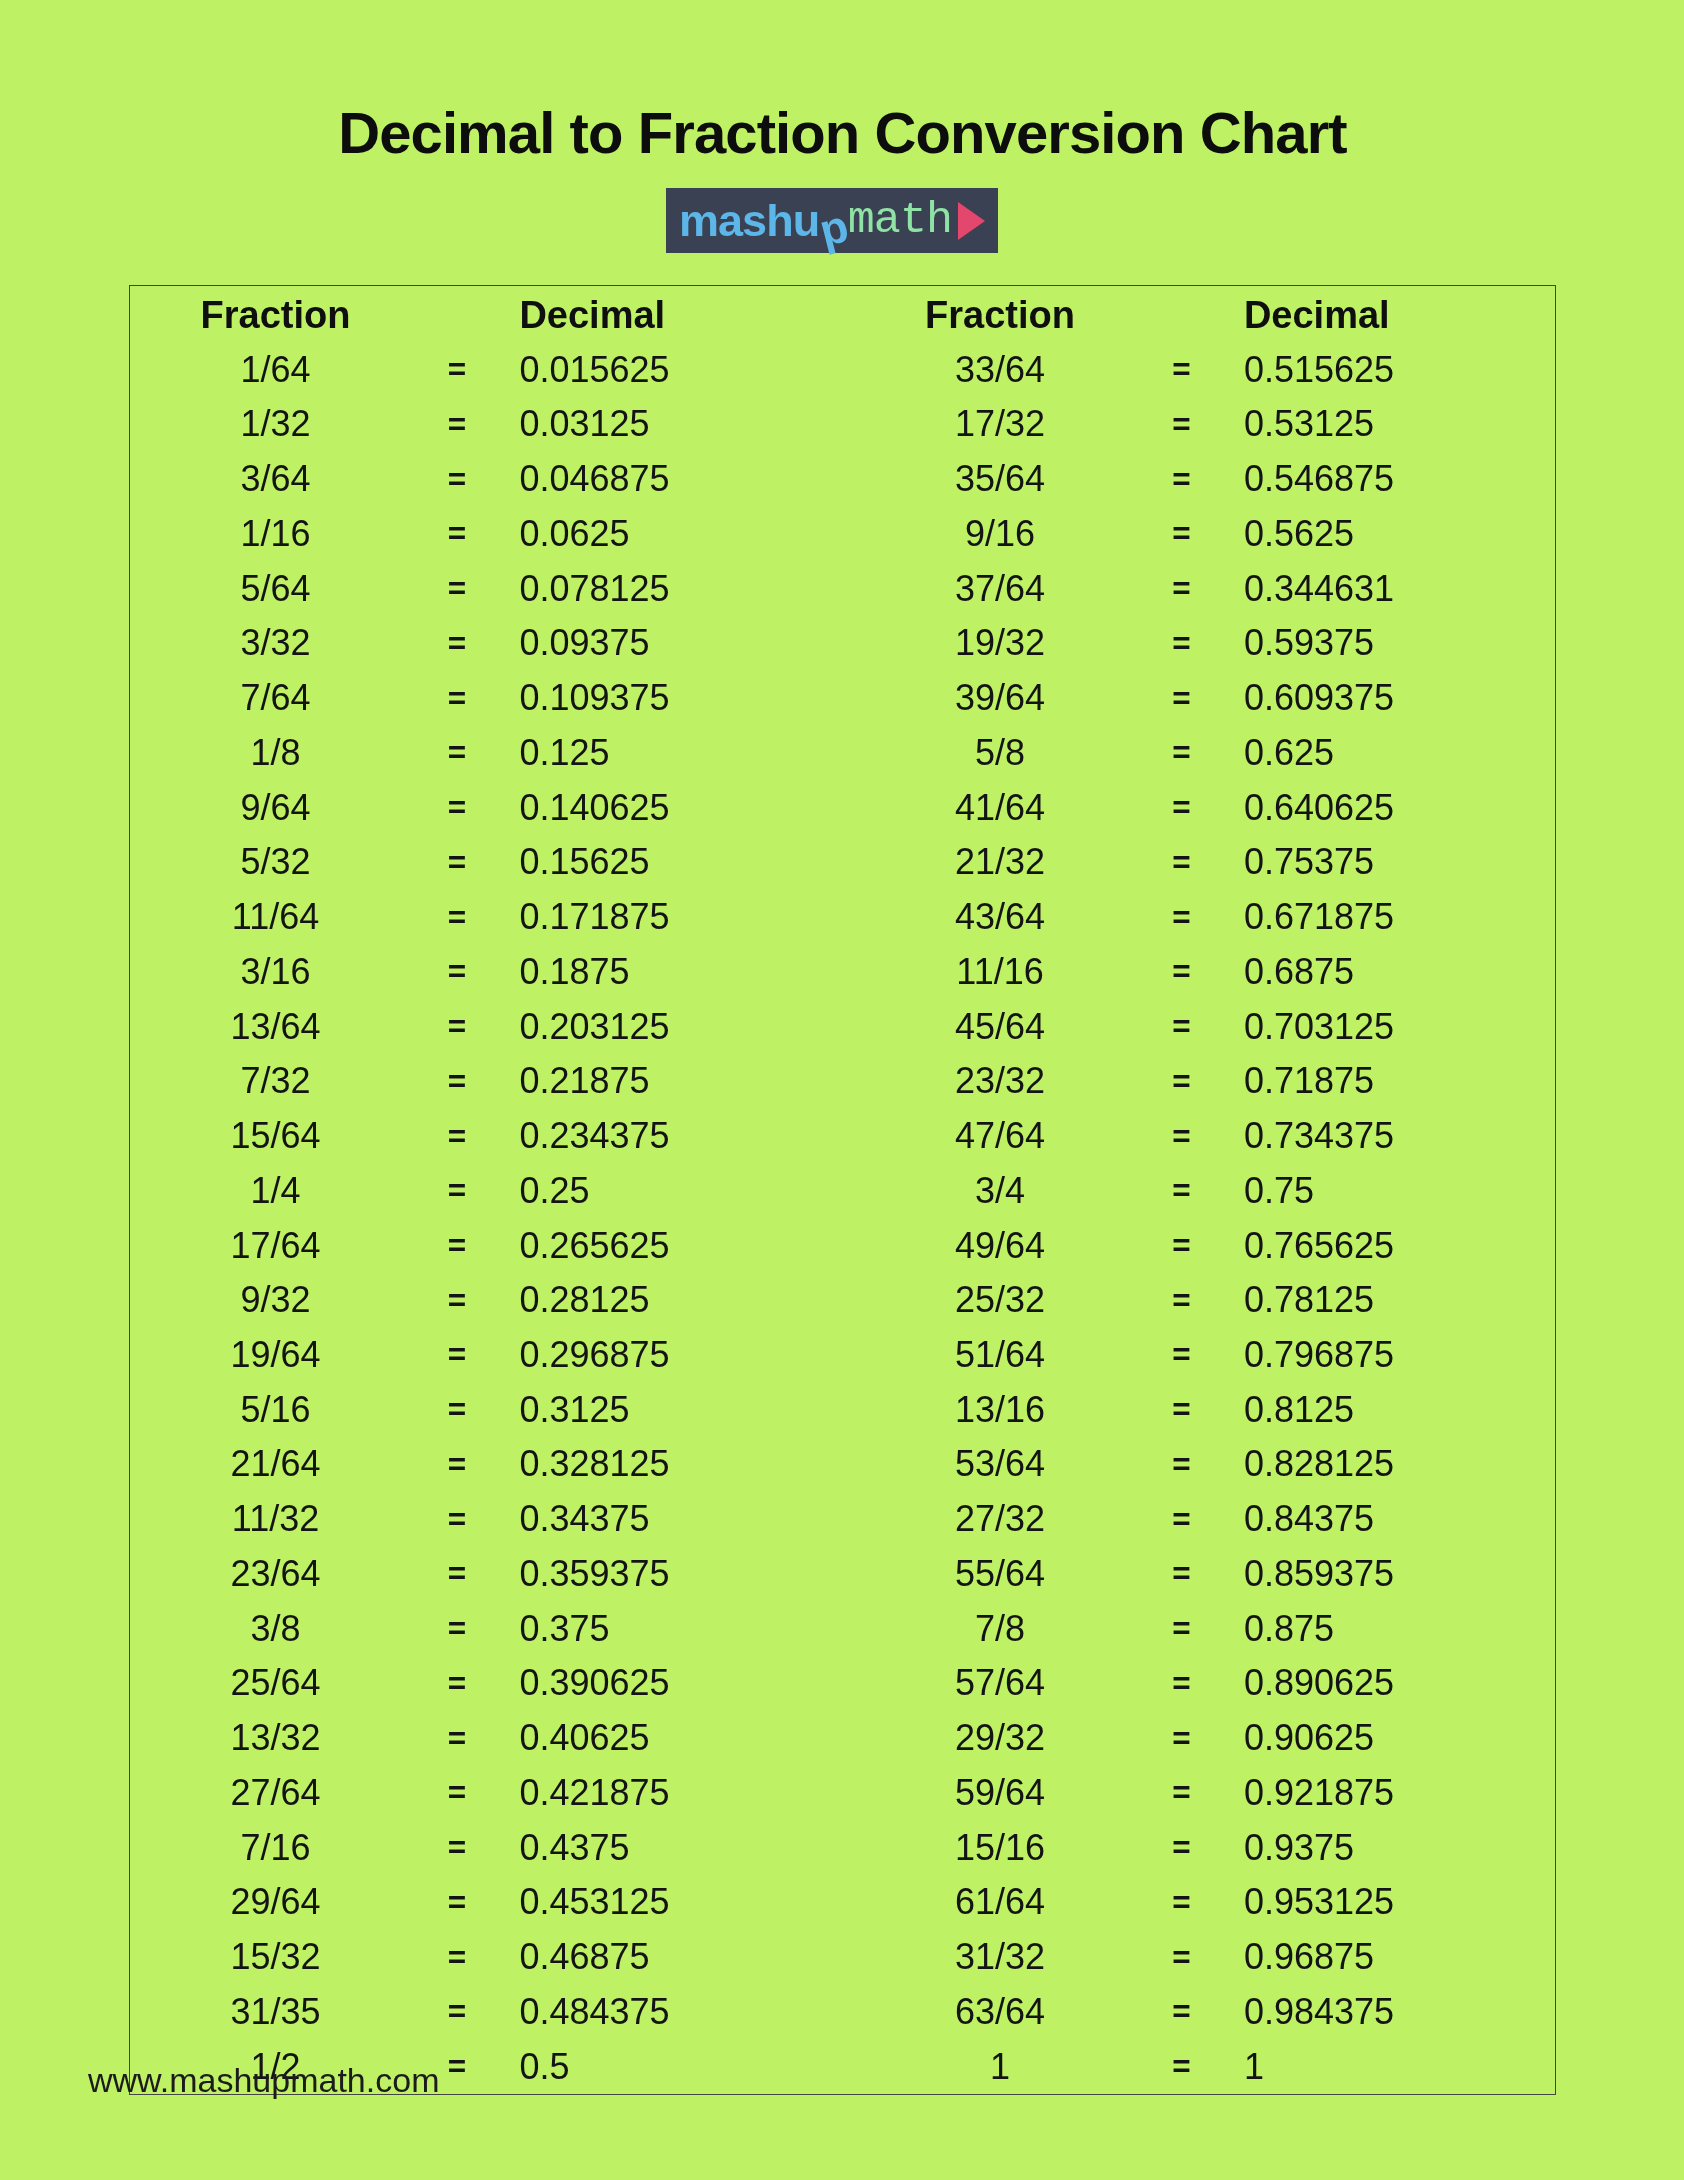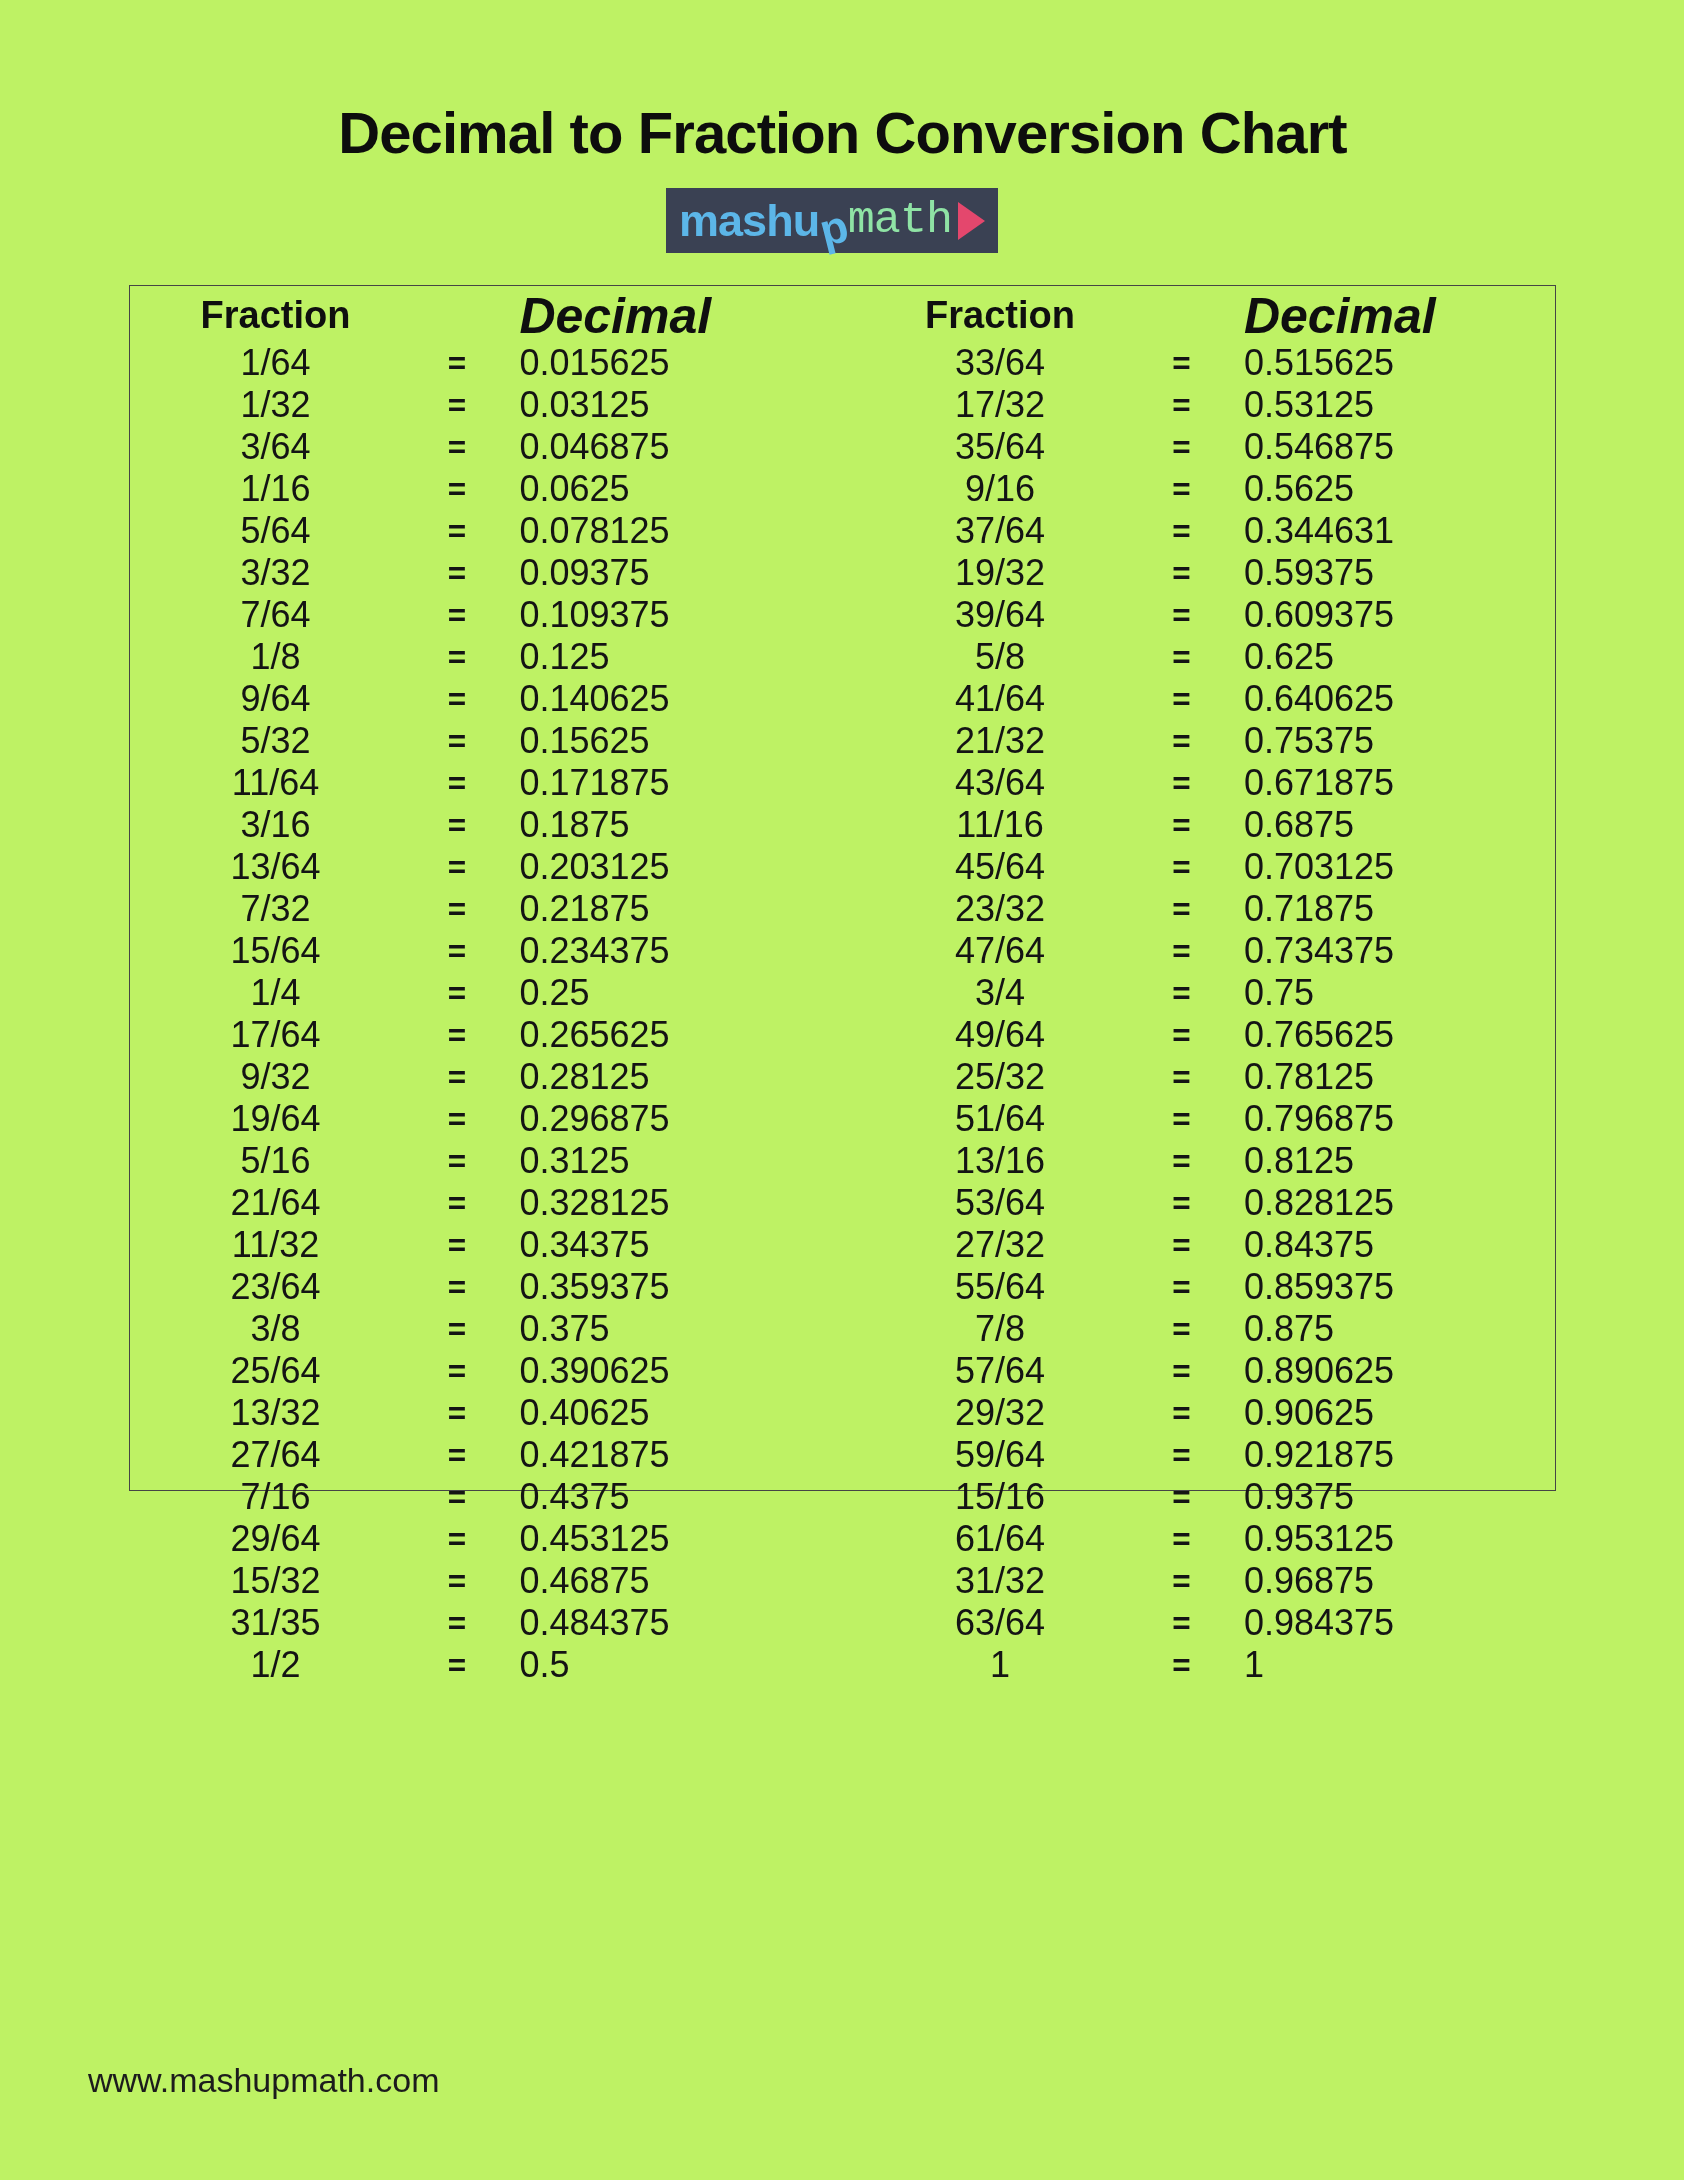--- a/index.html
+++ b/index.html
@@ -52,21 +52,21 @@
     border-top:19.6px solid transparent;
     border-bottom:19.6px solid transparent;
     border-left-width:27px;
     border-left-style:solid;
     margin-left:6px;
     margin-top:1.7px;
   }
   .table-frame {
     position:absolute;
     left:129px; top:285px;
-    width:1427px; height:1206px;
+    width:1427px; height:1810px;
     border:1.7px solid #454545;
     display:flex;
   }
   .half {
     width:50%;
     display:flex;
     flex-direction:column;
   }
   .half.right { padding-left:12px; }
   .half-header {
@@ -78,24 +78,23 @@
   .hdr-fraction {
     width:291px;
     text-align:center;
     font-size:38px;
     font-weight:bold;
     color:#0f0f0f;
   }
   .hdr-eq-spacer { width:72px; }
   .hdr-decimal {
     padding-left:26.4px;
-    font-size:50px;
+    font-size:38px;
     font-weight:bold;
     color:#0f0f0f;
-    font-style:italic;
   }
   .half-rows {
     flex:1;
     display:flex;
     flex-direction:column;
   }
   .trow {
     flex:1;
     display:flex;
     align-items:center;

